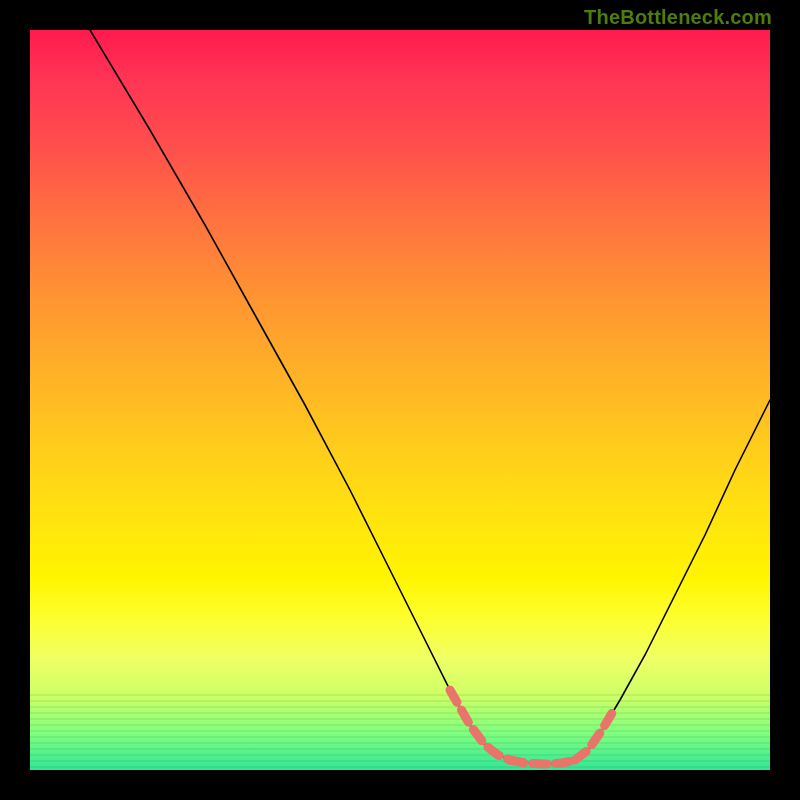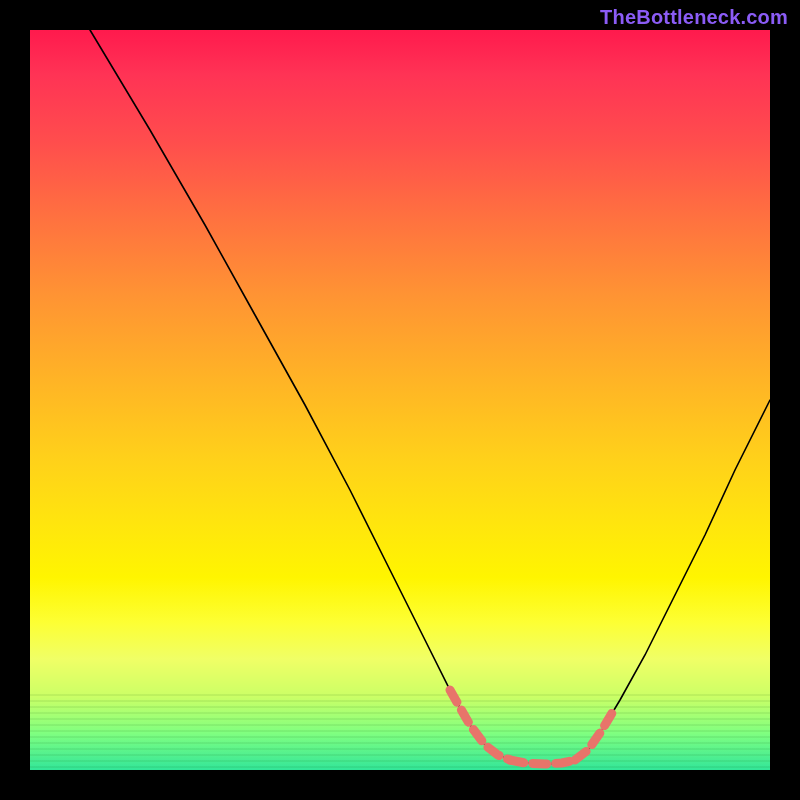--- a/index.html
+++ b/index.html
@@ -49,25 +49,25 @@
       to bottom,
       rgba(255,255,255,0) 0px,
       rgba(255,255,255,0) 4px,
       rgba(0,80,0,0.08) 4px,
       rgba(0,80,0,0.08) 6px
     );
   }
   .watermark {
     position: absolute;
     top: 6px;
-    right: 12px;
+    right: 28px;
     font-family: Arial, Helvetica, sans-serif;
     font-size: 20px;
     font-weight: 600;
-    color: #8b5cf6;
+    color: #4d7c0f;
     letter-spacing: 0.2px;
     text-align: right;
   }
   svg.curve {
     position: absolute;
     left: 0;
     top: 0;
     width: 740px;
     height: 740px;
     overflow: visible;

